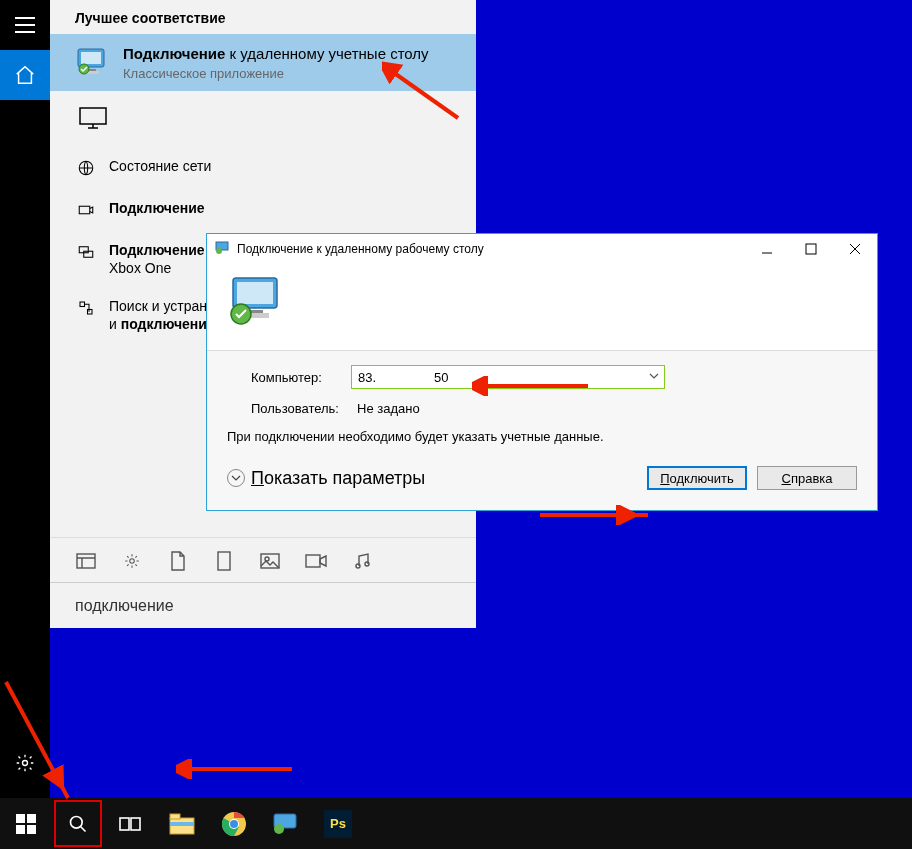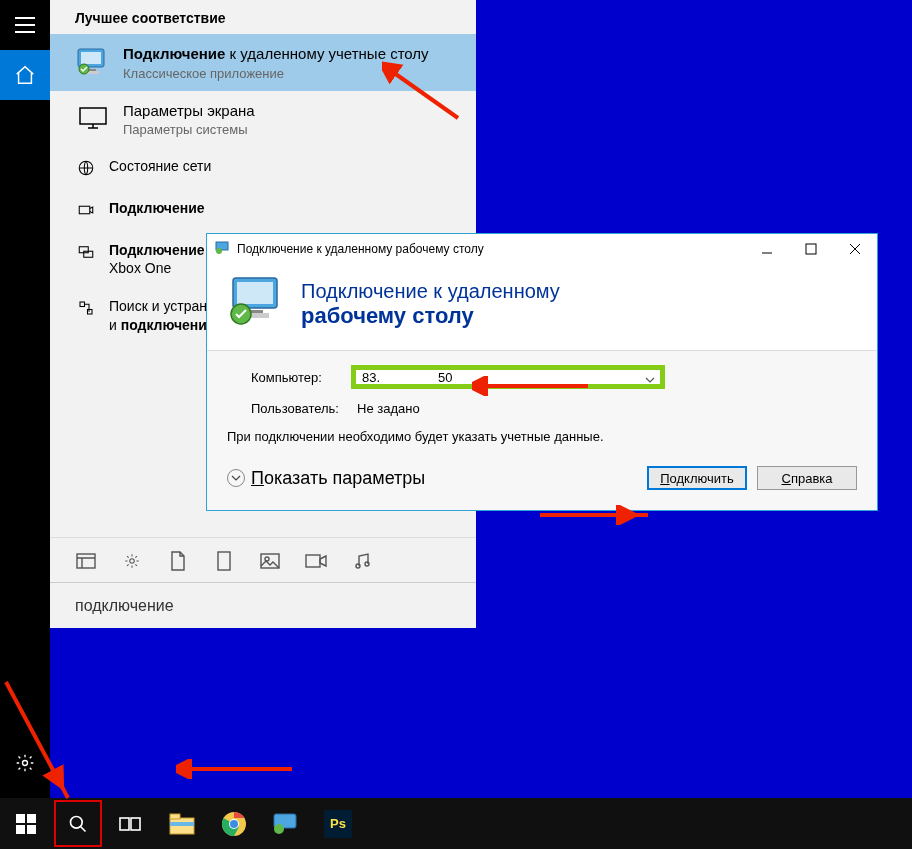--- a/index.html
+++ b/index.html
@@ -40,21 +40,21 @@
 
   .rdp-header { display: flex; align-items: center; padding: 10px 20px 16px; background: #fff; }
   .rdp-header-icon { width: 60px; height: 60px; margin-right: 14px; }
   .rdp-header-text { }
   .rdp-header-line1 { font-size: 20px; color: #003399; font-weight: 400; }
   .rdp-header-line2 { font-size: 22px; color: #003399; font-weight: 700; }
 
   .rdp-body { padding: 14px 20px 10px; border-top: 1px solid #ddd; background: #f7f7f7; }
   .rdp-row { display: flex; align-items: center; margin-bottom: 12px; font-size: 13px; margin-left: 24px; }
   .rdp-label { width: 100px; color: #000; }
-  .rdp-combo { flex: 0 0 314px; height: 24px; border: 5px solid #84cc16; background: #fff; display: flex; align-items: center; padding: 0 6px; position: relative; font-size: 13px; }
+  .rdp-combo { flex: 0 0 314px; height: 24px; border: 1px solid #84cc16; background: #fff; display: flex; align-items: center; padding: 0 6px; position: relative; font-size: 13px; }
   .rdp-combo .chev { position: absolute; right: 4px; top: 4px; color: #555; }
   .rdp-note { font-size: 13px; color: #000; margin: 6px 0 16px; line-height: 1.4; max-width: 400px; }
   .rdp-footer { display: flex; align-items: center; padding: 4px 0 10px; }
   .show-opts { display: flex; align-items: center; gap: 6px; font-size: 18px; color: #000; cursor: pointer; }
   .show-opts .circ { width: 18px; height: 18px; border: 1px solid #888; border-radius: 50%; display: flex; align-items: center; justify-content: center; }
   .rdp-buttons { margin-left: auto; display: flex; gap: 10px; }
   .rdp-btn { min-width: 100px; height: 24px; border: 1px solid #999; background: #e9e9e9; font-size: 13px; display: flex; align-items: center; justify-content: center; cursor: pointer; }
   .rdp-btn.default { border: 2px solid #0078d7; }
   .underline { text-decoration: underline; }
 
@@ -115,24 +115,20 @@
     </div>
   </div>
 
   <div class="result-item">
     <div class="result-icon">
       <svg width="30" height="26" viewBox="0 0 30 26" fill="none" stroke="#000" stroke-width="1.5">
           <rect x="2" y="2" width="26" height="16"></rect>
           <path d="M10 22h10M15 18v4"></path>
         </svg>
     </div>
-    <div class="result-text">
-      <div class="result-title">Параметры экрана</div>
-      <div class="result-sub">Параметры системы</div>
-    </div>
   </div>
 
 
   <div class="result-item small">
     <div class="result-icon">
       <svg width="18" height="18" viewBox="0 0 24 24" fill="none" stroke="#000" stroke-width="1.4">
           <circle cx="12" cy="12" r="9"></circle>
           <path d="M3 12h18M12 3c3 3 3 15 0 18M12 3c-3 3-3 15 0 18"></path>
         </svg>
     </div>
@@ -259,24 +255,20 @@
   <div class="rdp-header">
     <div class="rdp-header-icon">
       <svg width="60" height="56" viewBox="0 0 60 56">
           <rect x="6" y="4" width="44" height="30" rx="3" fill="#4da6e0" stroke="#2a6aa0" stroke-width="1.5"></rect>
           <rect x="10" y="8" width="36" height="22" fill="#cfe8f7"></rect>
           <rect x="20" y="36" width="16" height="3" fill="#888"></rect>
           <rect x="14" y="39" width="28" height="5" fill="#ccc"></rect>
           <circle cx="14" cy="40" r="10" fill="#5fb848" stroke="#2e7a1f" stroke-width="1.5"></circle>
           <path d="M9 40l3 3 7-7" stroke="#fff" stroke-width="2" fill="none"></path>
         </svg>
-    </div>
-    <div class="rdp-header-text">
-      <div class="rdp-header-line1">Подключение к удаленному</div>
-      <div class="rdp-header-line2">рабочему столу</div>
     </div>
   </div>
 
   <div class="rdp-body">
     <div class="rdp-row">
       <div class="rdp-label">Компьютер:</div>
       <div class="rdp-combo">
         <span>83.</span>
         <span style="display:inline-block; width:58px;"></span>
         <span>50</span>

